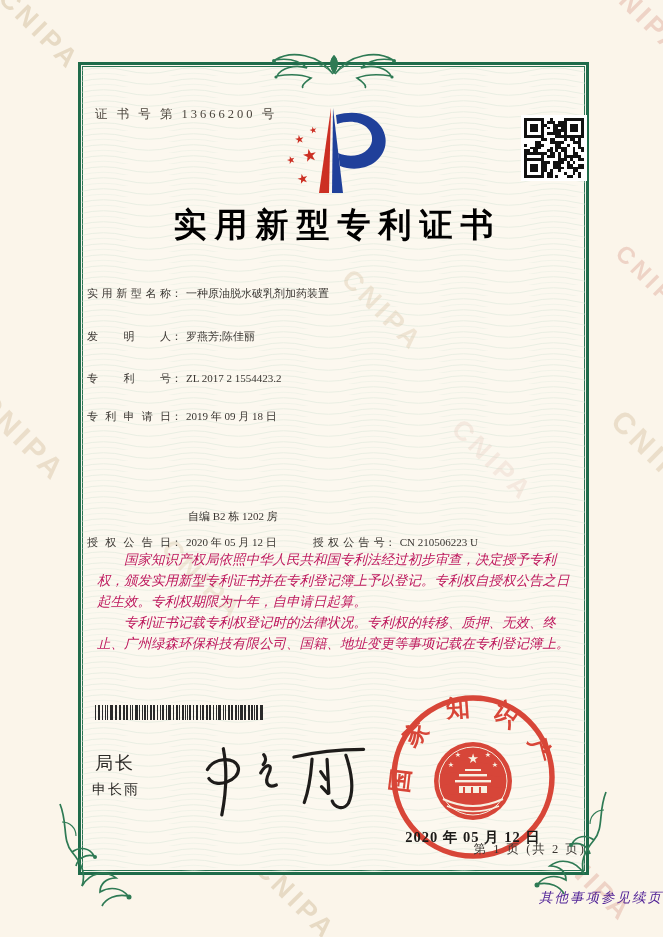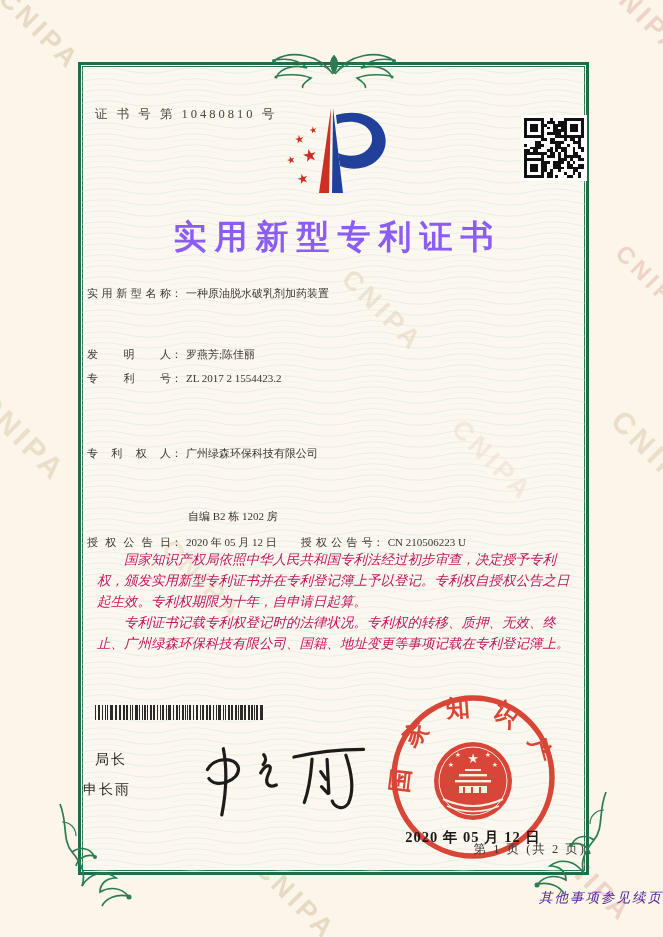--- a/index.html
+++ b/index.html
@@ -12,40 +12,40 @@
       transform:rotate(45deg);user-select:none;white-space:nowrap;}
   .wm.pink{color:#eed3c6;}
   .wm.faint{font-size:30px;color:rgba(216,196,165,0.45);}
   
   .cert{position:absolute;left:78px;top:62px;width:511px;height:813px;
         border:3px solid #1f6b4a;background:#fcf8ef;box-sizing:border-box;}
   .cert-inner{position:absolute;inset:1px;border:1px solid #2a7454;pointer-events:none;}
   .waves{position:absolute;inset:0;width:100%;height:100%;opacity:.55;}
   .cert-no{position:absolute;left:14px;top:41px;font-size:12.5px;letter-spacing:3px;color:#4b453d;}
   .title{position:absolute;left:0;right:0;top:138px;text-align:center;font-size:33px;
-         font-weight:bold;color:#8b5cf6;letter-spacing:8px;text-indent:8px;margin-top:12px;}
+         font-weight:bold;color:#000000;letter-spacing:8px;text-indent:8px;}
   
   .fields{position:absolute;left:6px;top:209px;width:484px;height:340px;font-size:11px;}
   .frow{position:absolute;left:0;line-height:19px;white-space:nowrap;}
   .lbl{display:inline-block;width:84px;text-align:justify;text-align-last:justify;vertical-align:top;}
   .colon{display:inline-block;}
   .val{display:inline-block;margin-left:4px;}
   .addr2{position:absolute;left:101px;line-height:19px;}
-  .pair2{margin-left:24px;}
+  .pair2{margin-left:36px;}
   .pair2 .lbl{width:72px;}
   
   .paras{position:absolute;left:16px;top:484px;width:478px;font-size:13.5px;line-height:21px;
          font-style:italic;color:#be185d;}
   .paras p{margin:0;text-indent:2em;}
   
   .barcode{position:absolute;left:14px;top:640px;width:172px;height:15px;}
   
-  .sig-title{position:absolute;left:14px;top:686px;font-size:14px;letter-spacing:2px;
+  .sig-title{position:absolute;left:14px;top:686px;font-size:18px;letter-spacing:2px;
              font-family:"Liberation Sans","DejaVu Sans",sans-serif;color:#2c2a27;}
-  .sig-name{position:absolute;left:2px;top:716px;font-size:14px;letter-spacing:2px;
+  .sig-name{position:absolute;left:11px;top:716px;font-size:14px;letter-spacing:2px;
             font-family:"Liberation Sans","DejaVu Sans",sans-serif;color:#2c2a27;}
   .sig-svg{position:absolute;left:114px;top:668px;}
   
   .seal{position:absolute;left:306px;top:626px;width:172px;height:172px;}
   .seal-date{position:absolute;left:300px;top:763px;width:184px;text-align:center;
              font-size:14.5px;letter-spacing:1px;color:#1c1a18;font-weight:bold;}
   .page-no{position:absolute;left:0;right:0;bottom:14px;text-align:right;font-size:12.5px;
            letter-spacing:2px;color:#3a3632;}
   .cont-note{position:absolute;left:0;right:0;top:889px;text-align:right;font-size:13.5px;
              font-style:italic;letter-spacing:2px;color:#4c1d95;}
@@ -75,21 +75,21 @@
           <path d="M0 11 Q22.5 5.5 45 11 T90 11" stroke="#e2ecdf" fill="none" stroke-width="0.8"></path>
         </pattern>
       </defs>
       <rect width="100%" height="100%" fill="url(#wv)"></rect>
     </svg>
 
     <div class="wm" style="left:250px;top:230px;color:rgba(214,192,160,0.35);">CNIPA</div>
     <div class="wm" style="left:70px;top:500px;color:rgba(214,192,160,0.30);">CNIPA</div>
     <div class="wm pink" style="left:360px;top:380px;color:rgba(230,200,185,0.30);">CNIPA</div>
 
-    <div class="cert-no">证 书 号 第 10480810 号</div>
+    <div class="cert-no">证 书 号 第 13666200 号</div>
 
     <svg class="abs" style="left:192px;top:38px;" width="122" height="96" viewBox="0 0 122 96" xmlns="http://www.w3.org/2000/svg">
       <polygon points="58,5 46,90 56,90" fill="#cc2f23"></polygon>
       <polygon points="60,5 59,90 70,90" fill="#20409a"></polygon>
       <path d="M63 12 C98 2 117 26 112 44 C107 63 85 70 67 63 L65 50 C81 57 97 50 99 38 C101 24 84 14 64 21 Z" fill="#20409a"></path>
       <g fill="#cc2f23" font-family="'DejaVu Sans',sans-serif" text-anchor="middle">
         <text x="41" y="30" font-size="9" transform="rotate(-14 41 30)">★</text>
         <text x="27" y="40" font-size="11" transform="rotate(-10 27 40)">★</text>
         <text x="19" y="60" font-size="10" transform="rotate(-18 19 60)">★</text>
         <text x="38" y="58" font-size="17" transform="rotate(-12 38 58)">★</text>
@@ -262,28 +262,28 @@
           <rect x="2" y="16" width="3" height="3" fill="#111"></rect>
         </svg>
     </div>
 
     <div class="title">实用新型专利证书</div>
 
     <div class="fields">
       <div class="frow" style="top:10px;">
         <span class="lbl">实用新型名称</span><span class="colon">：</span><span class="val">一种原油脱水破乳剂加药装置</span>
       </div>
-      <div class="frow" style="top:53px;margin-top:18px;">
+      <div class="frow" style="top:53px;">
         <span class="lbl">发明人</span><span class="colon">：</span><span class="val">罗燕芳;陈佳丽</span>
       </div>
       <div class="frow" style="top:95px;">
         <span class="lbl">专利号</span><span class="colon">：</span><span class="val">ZL 2017 2 1554423.2</span>
       </div>
-      <div class="frow" style="top:170px;">
-        <span class="lbl">专利权人</span><span class="colon">：</span><span class="val">广州绿森环保科技有限公司</span>
+      <div class="frow" style="top:133px;">
+        <span class="lbl">专利申请日</span><span class="colon">：</span><span class="val">2019 年 09 月 18 日</span>
       </div>
       <div class="addr2" style="top:233px;">自编 B2 栋 1202 房</div>
       <div class="frow" style="top:259px;">
         <span class="lbl">授权公告日</span><span class="colon">：</span><span class="val">2020 年 05 月 12 日</span><span class="pair2"><span class="lbl">授权公告号</span><span class="colon">：</span><span class="val">CN 210506223 U</span></span>
       </div>
     </div>
 
     <div class="paras">
       <p>国家知识产权局依照中华人民共和国专利法经过初步审查，决定授予专利权，颁发实用新型专利证书并在专利登记簿上予以登记。专利权自授权公告之日起生效。专利权期限为十年，自申请日起算。</p>
       <p>专利证书记载专利权登记时的法律状况。专利权的转移、质押、无效、终止、广州绿森环保科技有限公司、国籍、地址变更等事项记载在专利登记簿上。</p>

